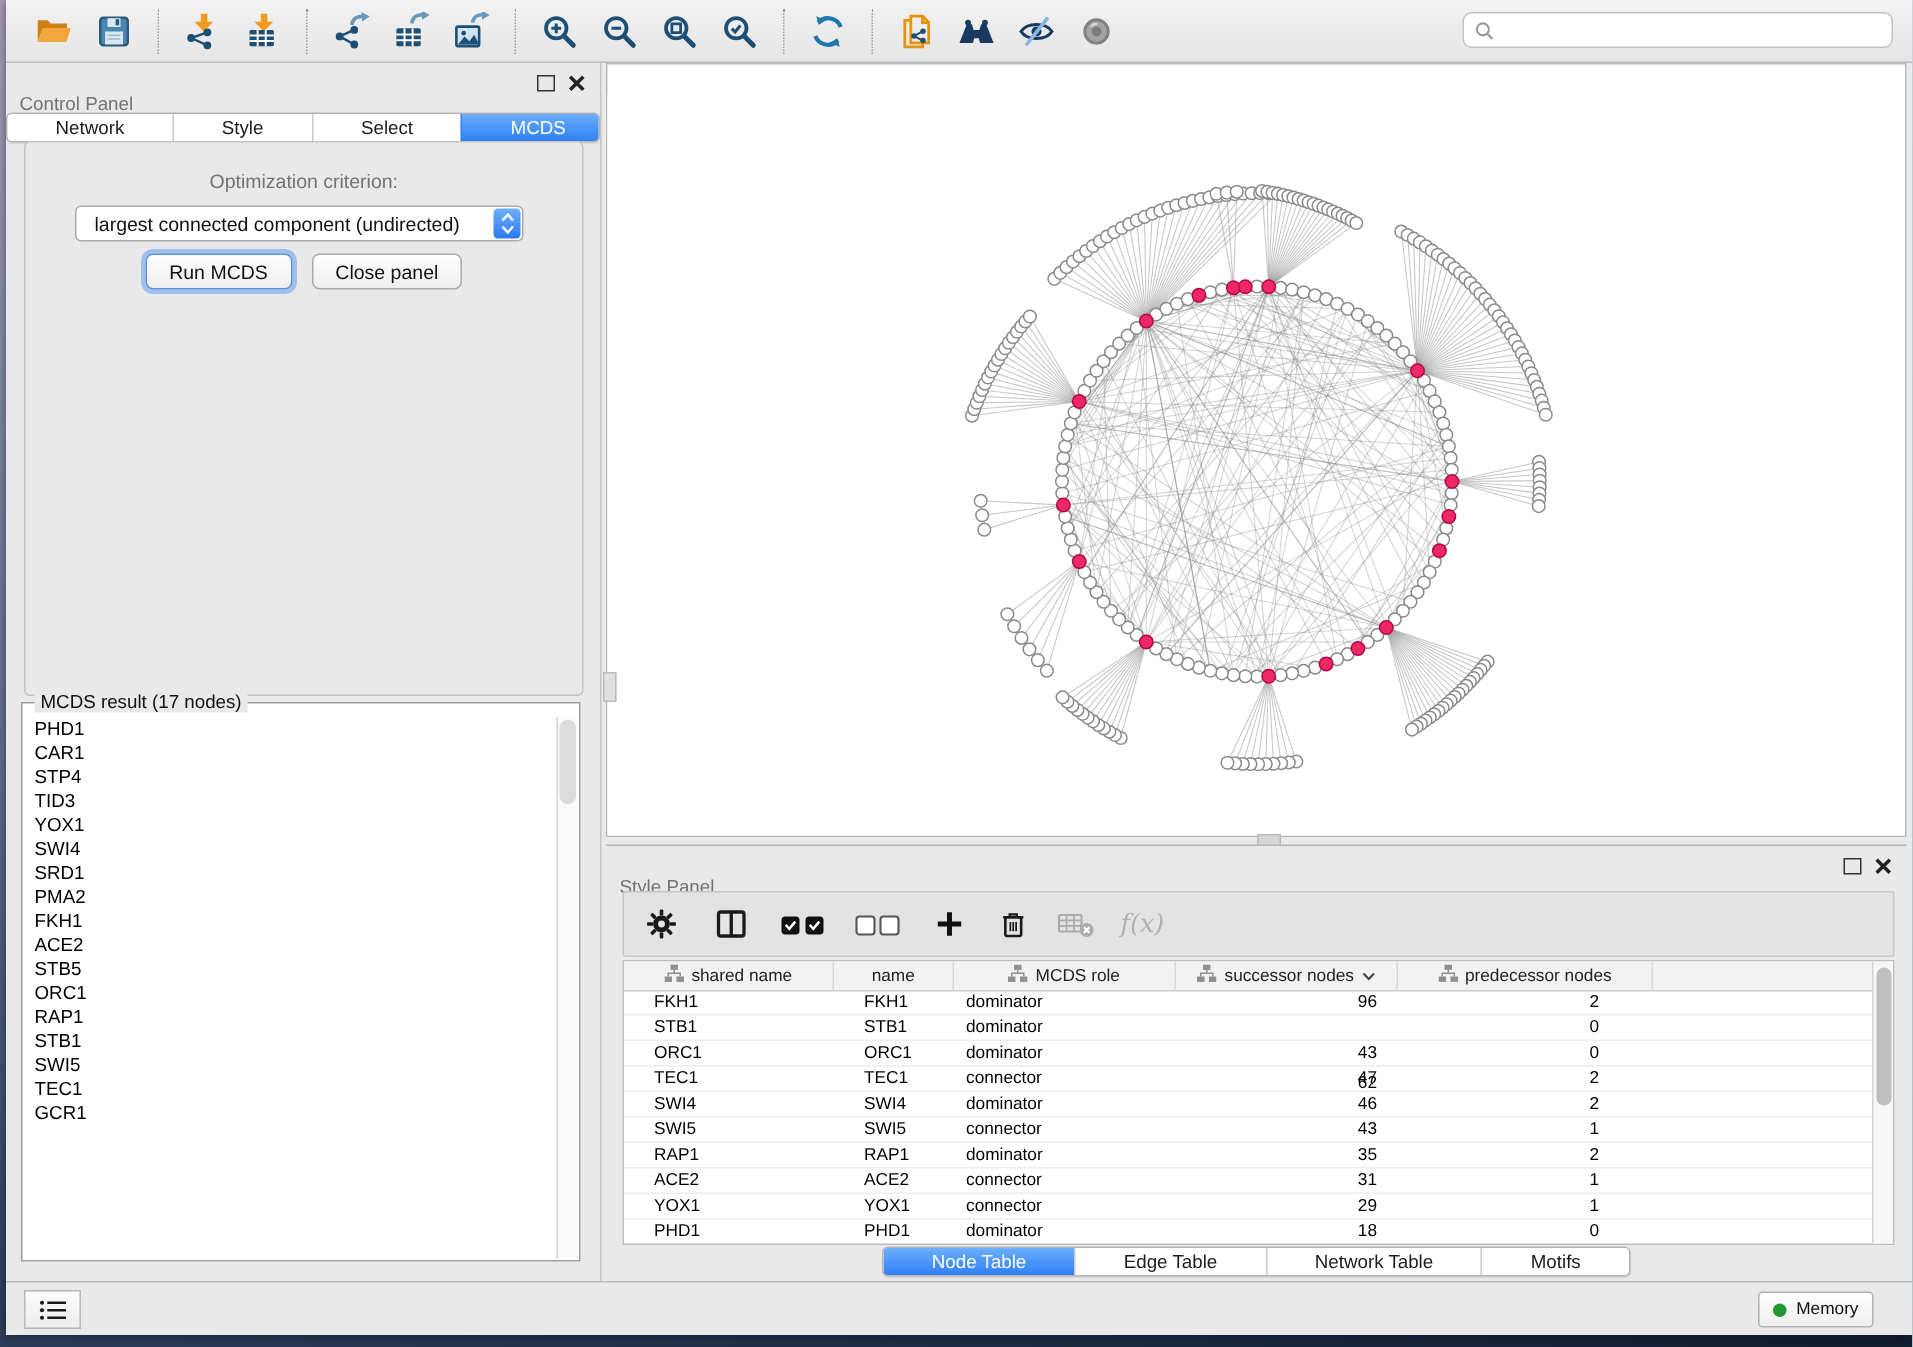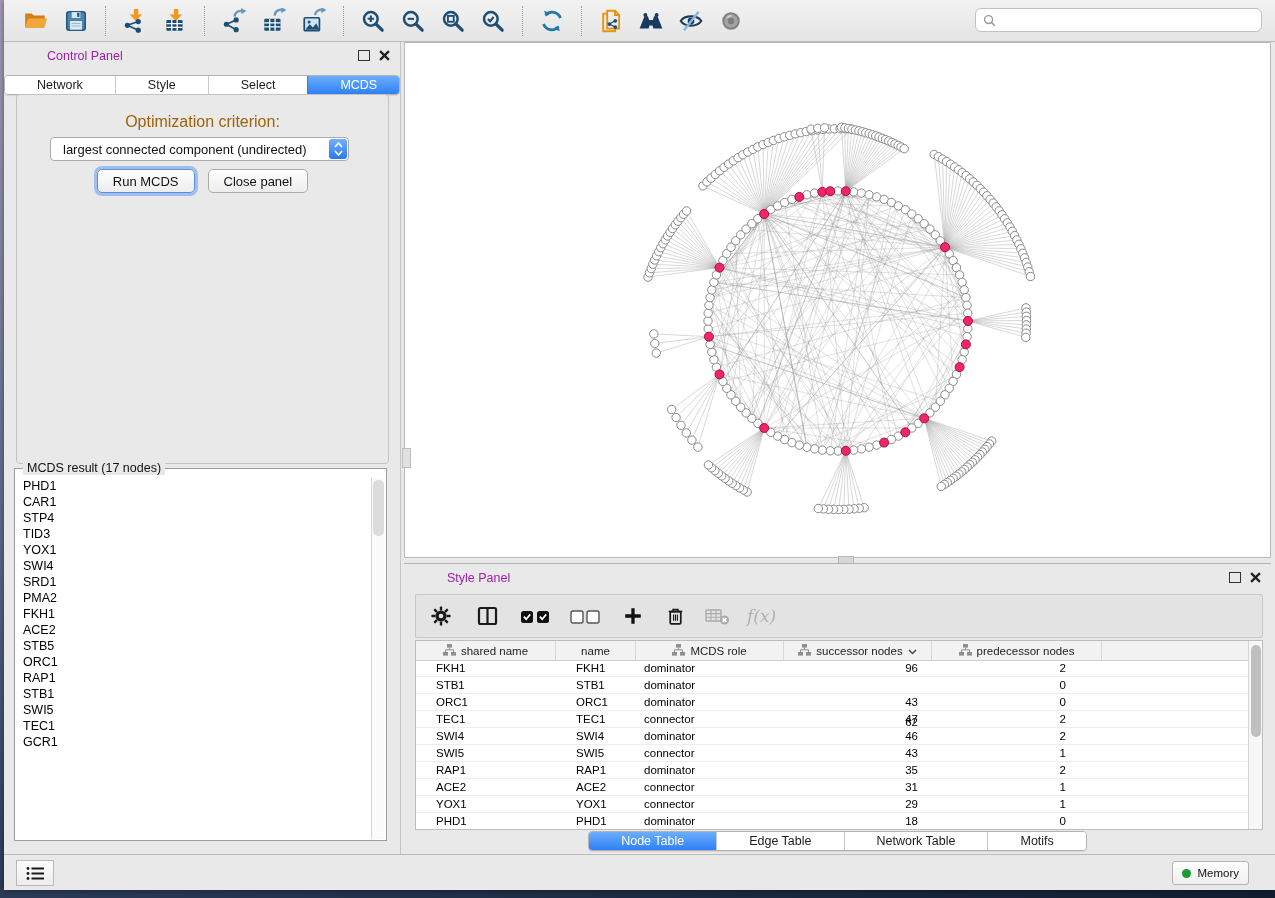--- a/index.html
+++ b/index.html
@@ -12,30 +12,30 @@
     border-bottom:1px solid #bcbcbc;display:flex;align-items:center;padding-left:12px;}
   .tb-btn{width:40px;height:32px;display:flex;align-items:center;justify-content:center;flex:0 0 auto;}
   .tb-btn svg{width:26px;height:26px;}
   .tb-sep{width:0;height:30px;border-left:1px dotted #9a9a9a;margin:0 9px;flex:0 0 auto;}
   .search-box{position:absolute;right:13px;top:8px;width:287px;height:24px;background:#fff;border:1px solid #c2c2c2;
     border-radius:6px;display:flex;align-items:center;padding-left:7px;box-sizing:border-box;}
   .search-box input{border:none;outline:none;flex:1;font:12px "Liberation Sans",sans-serif;background:transparent;margin-left:5px;}
   
   .control-panel{position:absolute;left:0;top:42px;width:396px;bottom:35px;background:#e9e9e9;border-right:1px solid #c4c4c4;}
   .panel-head{position:absolute;left:0;right:0;top:0;height:26px;}
-  .panel-title{position:absolute;left:9px;top:7px;font-size:12.5px;color:#a21caf;margin-left:34px;}
+  .panel-title{position:absolute;left:9px;top:20px;font-size:12.5px;color:#737373;}
   .winbtns{position:absolute;right:10px;top:8px;display:flex;gap:9px;align-items:center;}
   .float-ic{width:10px;height:9px;border:1.6px solid #333;display:inline-block;}
   .tabs-row{position:absolute;left:0;right:0;top:33px;display:flex;justify-content:center;}
   .segctl{display:inline-flex;background:#fff;border:1px solid #b3b3b3;border-radius:4px;overflow:hidden;box-shadow:0 1px 1px rgba(0,0,0,.08);}
   .seg{padding:2px 32px;font-size:12.5px;color:#1c1c1c;background:#fff;border-left:1px solid #c9c9c9;cursor:default;white-space:nowrap;}
   .seg:first-child{border-left:none;}
   .seg.active{background:linear-gradient(#6caefb,#2f80f6);color:#fff;border-left-color:#2f80f6;}
   .cp-box{position:absolute;left:12px;right:11px;top:52px;height:368px;border:1px solid #c3c3c3;border-radius:4px;background:#e9e9e9;}
-  .opt-label{position:absolute;left:0;right:0;top:18px;text-align:center;font-size:16px;color:#a16207;}
+  .opt-label{position:absolute;left:0;right:0;top:18px;text-align:center;font-size:13px;color:#737373;}
   .selectctl{position:absolute;left:33px;right:39px;top:42px;height:22px;background:#fff;border:1px solid #ababab;border-radius:4px;
     display:flex;align-items:center;padding-left:12px;font-size:13px;color:#111;}
   .stepper{position:absolute;right:1px;top:1px;bottom:1px;width:18px;border-radius:3px;background:linear-gradient(#6fb0fc,#2a79f4);
     display:flex;flex-direction:column;align-items:center;justify-content:center;gap:2px;}
   .btn-row{position:absolute;left:0;right:0;top:74px;display:flex;justify-content:center;gap:13px;}
   .mac-btn{height:22px;padding:0 15px;font-size:13px;color:#111;background:linear-gradient(#ffffff,#ededed);
     border:1px solid #ababab;border-radius:5px;display:flex;align-items:center;}
   .mac-btn.focused{box-shadow:0 0 0 3px rgba(110,165,240,.6);border-color:#5a8fe0;}
   .groupbox{position:absolute;left:10px;right:13px;top:426px;height:371px;border:1px solid #9d9d9d;background:#fff;}
   .legend{position:absolute;top:-8px;left:8px;background:#e9e9e9;padding:0 4px;font-size:12.5px;color:#111;}

